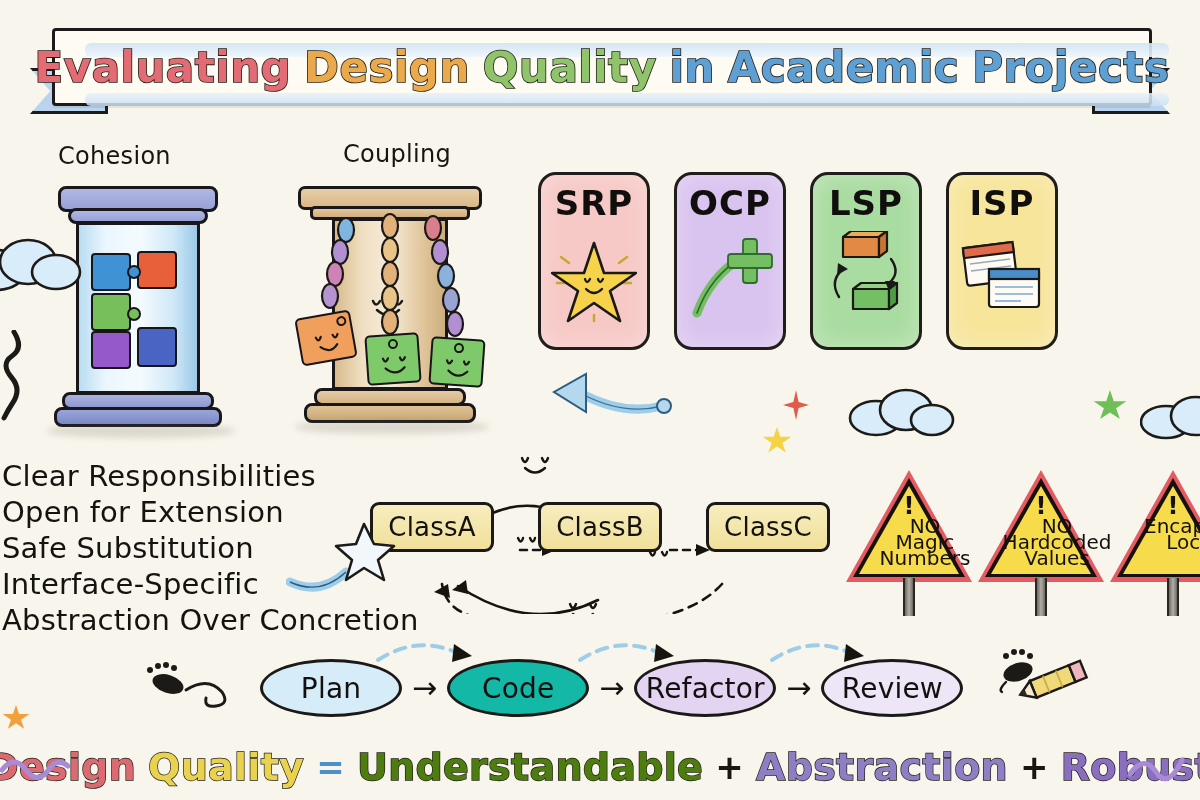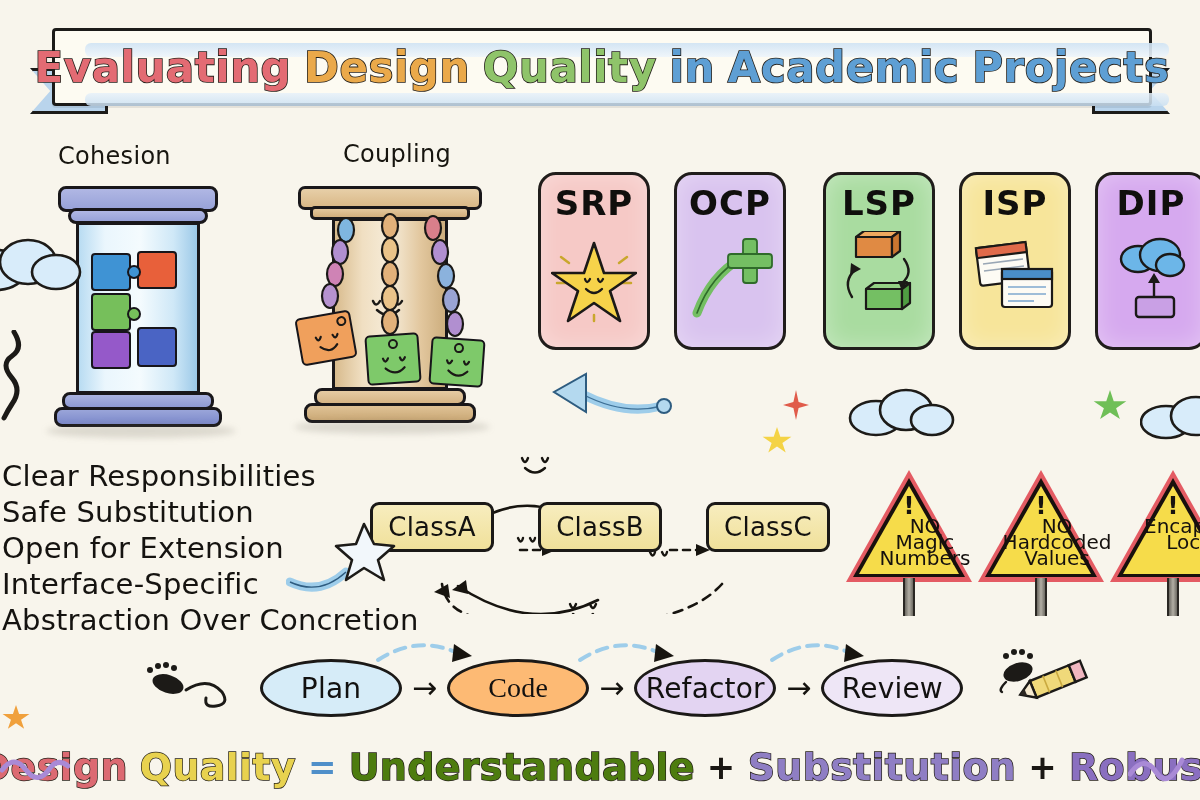--- a/index.html
+++ b/index.html
@@ -303,21 +303,21 @@
           <path d="M10 82 Q24 44 56 26" stroke="#74bf63" stroke-width="9" fill="none" stroke-linecap="round"></path>
           <path d="M10 82 Q24 44 56 26" stroke="#2f6b2a" stroke-width="1.6" fill="none" stroke-linecap="round"></path>
           <g fill="#74bf63" stroke="#2f6b2a" stroke-width="1.8" stroke-linejoin="round">
             <rect x="56" y="8" width="14" height="44" rx="3"></rect>
             <rect x="41" y="23" width="44" height="14" rx="3"></rect>
           </g>
         </svg>
       </div>
     </div>
 
-    <div class="solid-card" style="background: rgb(169, 220, 160); border-color: rgb(32, 29, 27); margin-left: 13px;">
+    <div class="solid-card" style="background: rgb(169, 220, 160); border-color: rgb(32, 29, 27);">
       <span class="acro">LSP</span>
       <div class="solid-icon">
         <svg width="86" height="92" viewBox="0 0 86 92">
           <g stroke="#1b1917" stroke-width="2.2" stroke-linejoin="round">
             <rect x="20" y="6" width="36" height="20" fill="#e08a43"></rect>
             <polygon points="20,6 28,0 64,0 56,6" fill="#f0a85e"></polygon>
             <polygon points="56,6 64,0 64,20 56,26" fill="#c97530"></polygon>
             <rect x="30" y="58" width="36" height="20" fill="#74bf63"></rect>
             <polygon points="30,58 38,52 74,52 66,58" fill="#95d184"></polygon>
             <polygon points="66,58 74,52 74,72 66,78" fill="#4f9d42"></polygon>
@@ -348,41 +348,26 @@
           </g>
           <g stroke="#7ea8cf" stroke-width="1.6">
             <line x1="36" y1="56" x2="74" y2="56"></line>
               <line x1="36" y1="63" x2="74" y2="63"></line>
             <line x1="36" y1="70" x2="62" y2="70"></line>
           </g>
         </svg>
       </div>
     </div>
 
-    <div class="solid-card" style="background: rgb(214, 169, 239); border-color: rgb(32, 29, 27);">
-      <span class="acro">DIP</span>
-      <div class="solid-icon">
-        <svg width="86" height="92" viewBox="0 0 86 92">
-          <g stroke="#1b1917" stroke-width="2.4" fill="#6cb6e8">
-            <ellipse cx="30" cy="28" rx="17" ry="13"></ellipse>
-            <ellipse cx="52" cy="24" rx="20" ry="16"></ellipse>
-            <ellipse cx="62" cy="34" rx="14" ry="11"></ellipse>
-          </g>
-          <line x1="46" y1="46" x2="46" y2="66" stroke="#1b1917" stroke-width="2.4"></line>
-          <polygon points="40,52 52,52 46,42" fill="#1b1917"></polygon>
-          <rect x="28" y="66" width="38" height="20" rx="3" fill="#c9a0e5" stroke="#1b1917" stroke-width="2.4"></rect>
-        </svg>
-      </div>
-    </div>
   </div>
 
   <ul class="abs" id="principle-list">
     <li>Clear Responsibilities</li>
+    <li>Open for Extension</li>
     <li>Safe Substitution</li>
-    <li>Open for Extension</li>
     <li>Interface-Specific</li>
     <li>Abstraction Over Concretion</li>
   </ul>
 
   <div class="abs" id="class-diagram">
     <svg class="abs" style="left:0;top:-46px;" width="460" height="180" viewBox="0 0 460 180">
       <g fill="none" stroke="#17140f" stroke-width="2.6" stroke-linecap="round">
         <path d="M76 112 Q150 38 226 100"></path>
         <path d="M228 166 Q160 200 88 152"></path>
         <path d="M150 116 h26" stroke-dasharray="7 6"></path>
@@ -446,21 +431,21 @@
         <div>Encapsul</div>
         <div>Lock</div>
       </div>
       <div class="post"></div>
     </div>
   </div>
 
   <div class="abs" id="workflow">
     <div class="wf-node" style="background: rgb(214, 236, 248); border-color: rgb(27, 25, 23);">Plan</div>
     <span class="wf-arrow">→</span>
-    <div class="wf-node" style="background: #fdba74; border-color: rgb(27, 25, 23); font-family: Liberation Serif, serif;">Code</div>
+    <div class="wf-node" style="background: #14b8a6; border-color: rgb(27, 25, 23);">Code</div>
     <span class="wf-arrow">→</span>
     <div class="wf-node" style="background: rgb(227, 212, 242); border-color: rgb(27, 25, 23);">Refactor</div>
     <span class="wf-arrow">→</span>
     <div class="wf-node" style="background: rgb(238, 230, 246); border-color: rgb(27, 25, 23);">Review</div>
   </div>
   <svg class="abs" style="left:260px;top:620px;" width="700" height="52" viewBox="0 0 700 52">
     <g fill="none" stroke="#9ecdea" stroke-width="4" stroke-dasharray="11 8" stroke-linecap="round">
       <path d="M118 40 Q158 14 200 34"></path>
       <path d="M320 40 Q360 14 402 34"></path>
       <path d="M512 40 Q552 14 592 34"></path>
@@ -469,21 +454,21 @@
     <polygon points="396,24 414,36 394,42" fill="#17140f"></polygon>
     <polygon points="586,24 604,36 584,42" fill="#17140f"></polygon>
   </svg>
 
   <div class="abs" id="equation">
     <span class="eq" style="color: rgb(220, 106, 114);">Design</span>
     <span class="eq" style="color: rgb(232, 210, 79);">Quality</span>
     <span class="eq eq-op" style="color: rgb(79, 143, 201);">=</span>
     <span class="eq" style="color: #4d7c0f;">Understandable</span>
     <span class="eq eq-op" style="color: rgb(26, 23, 19);">+</span>
-    <span class="eq" style="color: rgb(143, 126, 196);">Substitution</span>
+    <span class="eq" style="color: rgb(143, 126, 196);">Abstraction</span>
     <span class="eq eq-op" style="color: rgb(26, 23, 19);">+</span>
     <span class="eq" style="color: rgb(138, 111, 192);">Robust</span>
   </div>
 
   <svg class="abs" style="left:-34px;top:232px;" width="120" height="78" viewBox="0 0 120 78">
     <g fill="#d8ecfa" stroke="#1d1b18" stroke-width="2.6">
       <ellipse cx="30" cy="38" rx="30" ry="20"></ellipse>
         <ellipse cx="62" cy="30" rx="28" ry="22"></ellipse>
         <ellipse cx="90" cy="40" rx="24" ry="17"></ellipse>
     </g>

